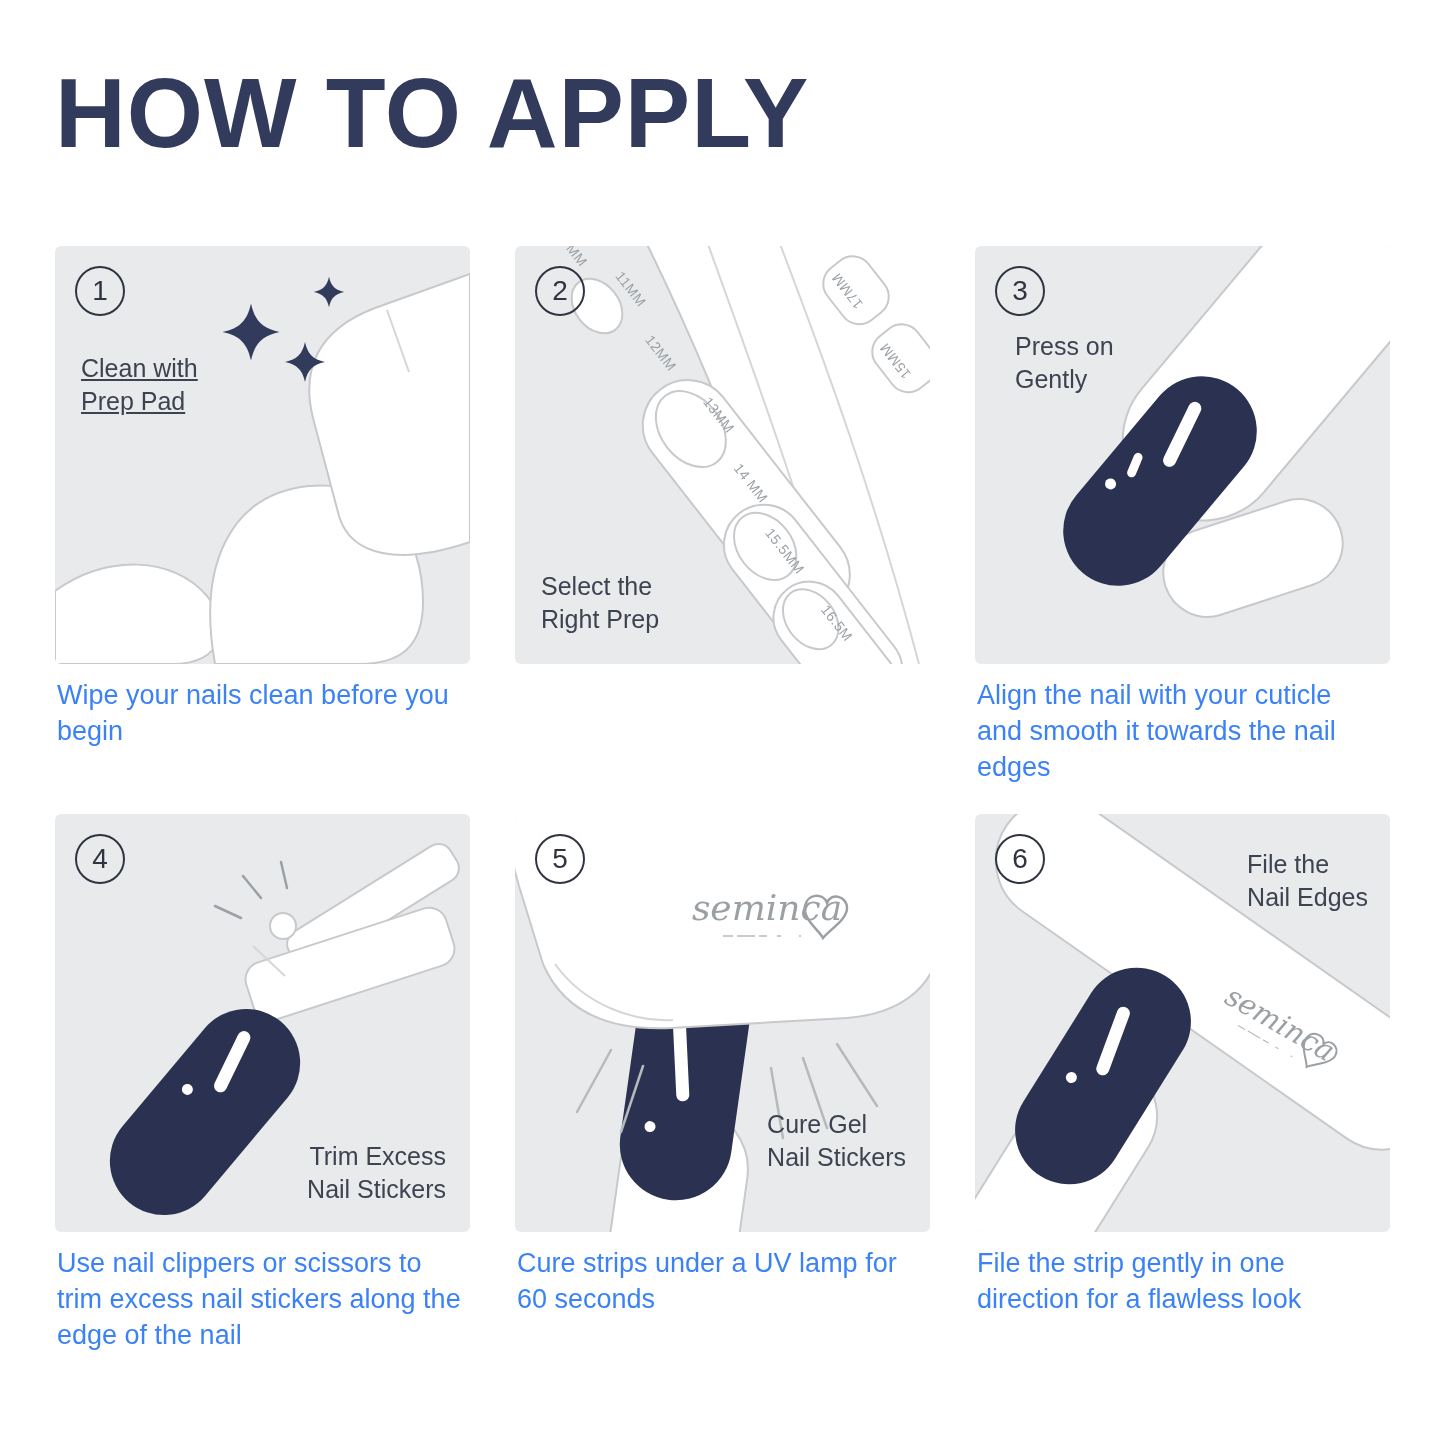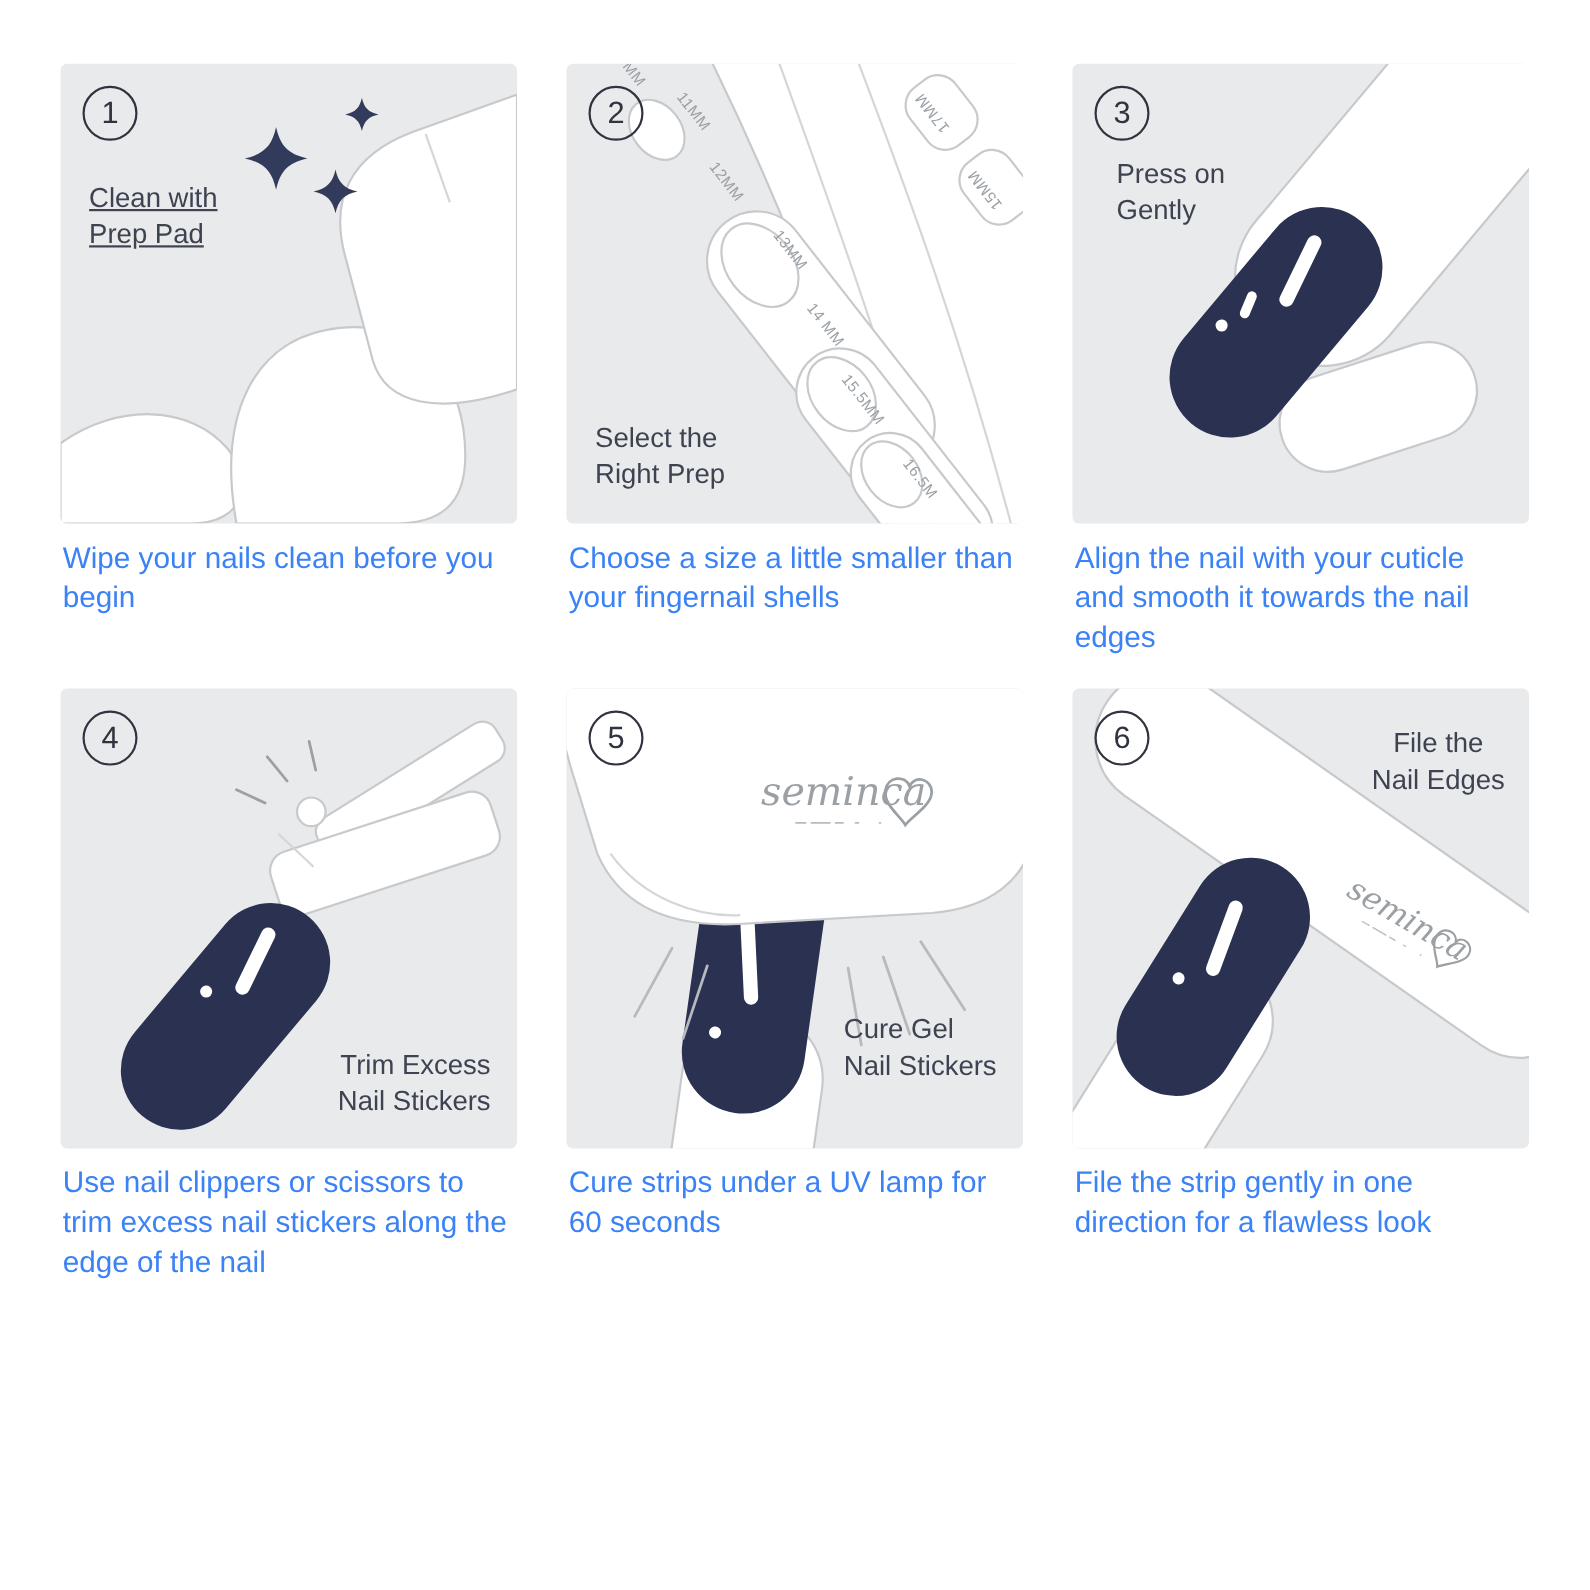--- a/index.html
+++ b/index.html
@@ -10,41 +10,42 @@
   .cell{display:flex;flex-direction:column;}
   .panel{position:relative;width:415px;height:418px;background:#e9eaeb;border-radius:6px;overflow:hidden;}
   .panel svg{position:absolute;left:0;top:0;display:block;}
   .badge{position:absolute;top:20px;left:20px;width:46px;height:46px;border:2.5px solid #2f3440;border-radius:50%;display:flex;align-items:center;justify-content:center;font-size:28px;color:#2f3440;z-index:3;}
   .plabel{position:absolute;z-index:3;font-size:25px;line-height:1.32;color:#3d4351;white-space:pre-line;}
   .pl1{left:26px;top:106px;text-decoration:underline;}
   .pl2{left:26px;bottom:28px;}
   .pl3{left:40px;top:84px;}
   .pl4{right:24px;bottom:26px;text-align:right;}
   .pl5{right:24px;bottom:58px;text-align:left;}
-  .pl6{right:22px;top:34px;text-align:center;}
+  .pl6{right:22px;top:34px;text-align:left;}
   .caption{min-height:136px;padding:14px 8px 0 2px;font-size:27px;line-height:1.33;color:#3b82f6;}
   
   .outline{fill:#ffffff;stroke:#c7c9cc;stroke-width:2;}
   .thin{fill:none;stroke:#d4d6d9;stroke-width:2;}
   .navy{fill:#2b3150;}
   .hl{stroke:#ffffff;stroke-width:13;stroke-linecap:round;fill:none;}
   .hl2{stroke:#ffffff;stroke-width:9;stroke-linecap:round;fill:none;}
   .spark{fill:#333b5c;}
   .ray{stroke:#b7babd;stroke-width:2.5;stroke-linecap:round;}
   .mark{stroke:#9aa0a5;stroke-width:2.5;stroke-linecap:round;}
   .size-label{font-size:14px;fill:#9aa0a5;letter-spacing:0.5px;font-family:"Liberation Sans",sans-serif;}
   .logo-text{font-family:"DejaVu Serif",serif;font-style:italic;font-size:36px;fill:#9ba0a5;}
   .logo-heart{fill:none;stroke:#9ba0a5;stroke-width:2.5;}
   .logo-tag{stroke:#b8bcc0;stroke-width:1.5;fill:none;}
 </style>
 </head>
 <body>
 
 <div class="page">
 
+  <h1 class="title">HOW TO APPLY</h1>
 
   <div class="grid">
 
     <div class="cell">
       <div class="panel">
         <svg viewBox="0 0 415 418" width="415" height="418">
           <path class="outline" d="M0,345 C52,308 118,310 152,350 C176,380 168,418 118,418 L0,418 Z"></path>
           <path class="outline" d="M160,418 C142,318 176,248 254,240 C332,233 368,292 368,356 C368,402 344,418 304,418 Z"></path>
           <path class="outline" d="M415,28 L320,62 C262,84 246,124 258,172 L284,270 C296,310 344,320 415,296 Z"></path>
           <path class="thin" d="M332,64 L354,126"></path>
@@ -99,21 +100,20 @@
           <text class="size-label" text-anchor="middle" transform="translate(318 380) rotate(52)">16.5M</text>
           <text class="size-label" text-anchor="middle" transform="translate(336 42) rotate(232)">17MM</text>
           <text class="size-label" text-anchor="middle" transform="translate(384 112) rotate(232)">15MM</text>
         </svg>
         <div class="badge">
             <span>2</span>
           </div>
         <div class="plabel pl2">Select the
 Right Prep</div>
       </div>
-      <div class="caption">Choose a size a little smaller than your fingernail shells</div>
     </div>
 
     <div class="cell">
       <div class="panel">
         <svg viewBox="0 0 415 418" width="415" height="418">
           <g transform="translate(292,118) rotate(40)">
             <rect class="outline" x="-80" y="-240" width="160" height="420" rx="80"></rect>
           </g>
           <g transform="translate(278,312) rotate(-18)">
             <rect class="outline" x="-92" y="-44" width="184" height="88" rx="44"></rect>

